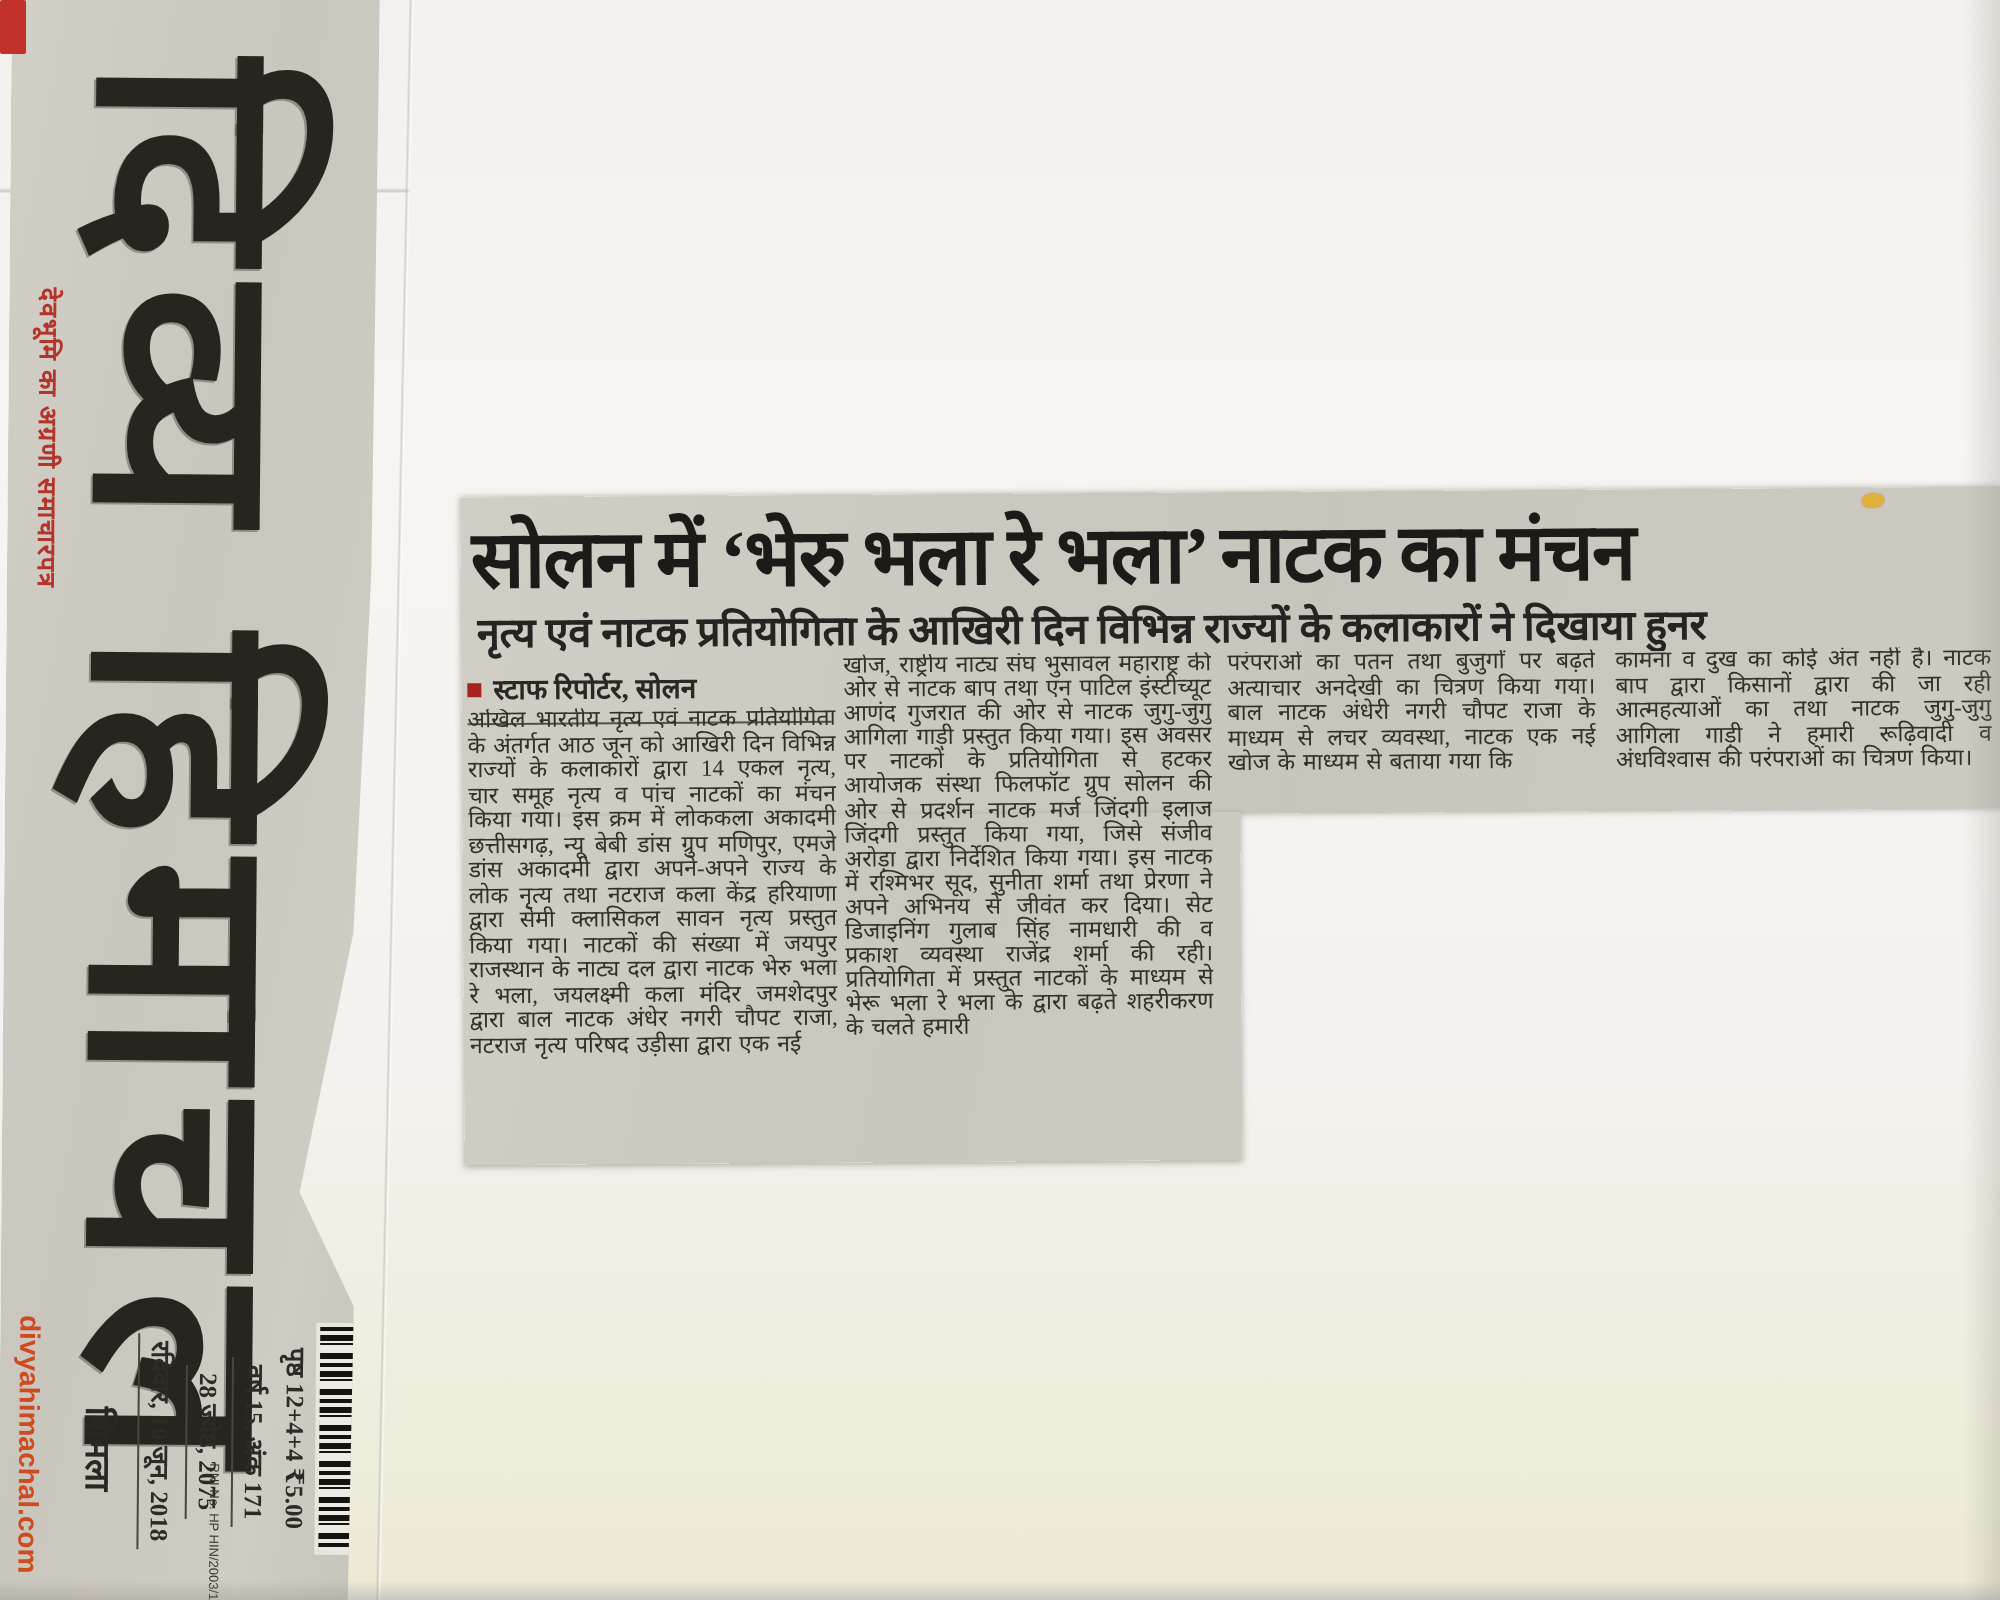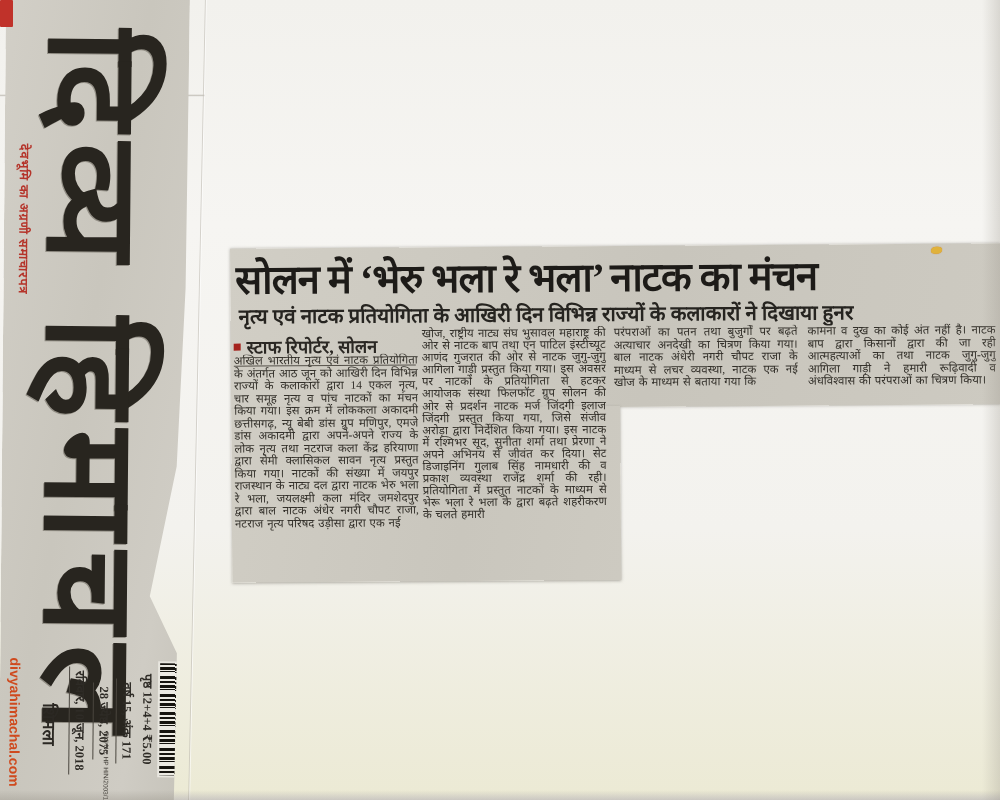--- a/index.html
+++ b/index.html
@@ -98,21 +98,21 @@
     position:absolute; left:8px; top:53px; width:756px;
     font-size:20.5px; font-weight:bold; color:#262420;
     white-space:nowrap; overflow:hidden;
   }
   .byline {
     position:absolute; left:3px; top:86px; width:182px;
     display:flex; align-items:center; gap:6px;
     border-bottom:1px solid #55514a; padding-bottom:7px;
   }
   .byline-bullet { width:7px; height:7px; background:#a5231d; flex:0 0 auto; }
-  .byline-text { font-size:18px; font-weight:bold; color:#2b2824; }
+  .byline-text { font-size:14px; font-weight:bold; color:#2b2824; }
   .col {
     position:absolute; overflow:hidden;
     font-size:11.5px; line-height:12.5px; text-align:justify;
     color:#33302a; word-spacing:1px;
   }
   .col1 { left:3px;   top:106px; width:184px; height:224px; }
   .col2 { left:191px; top:80px;  width:184px; height:242px; line-height:12.1px; }
   .col3 { left:383px; top:80px;  width:184px; height:79px; }
   .col4 { left:577px; top:80px;  width:188px; height:79px; }
   .yellow-speck {

